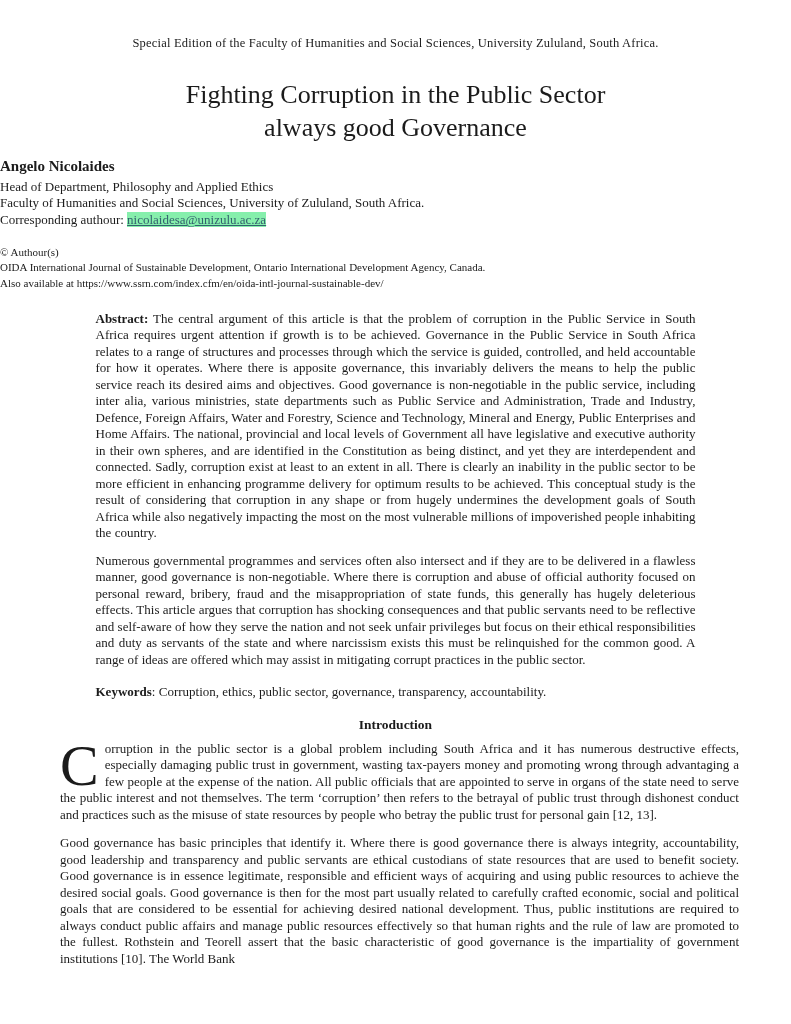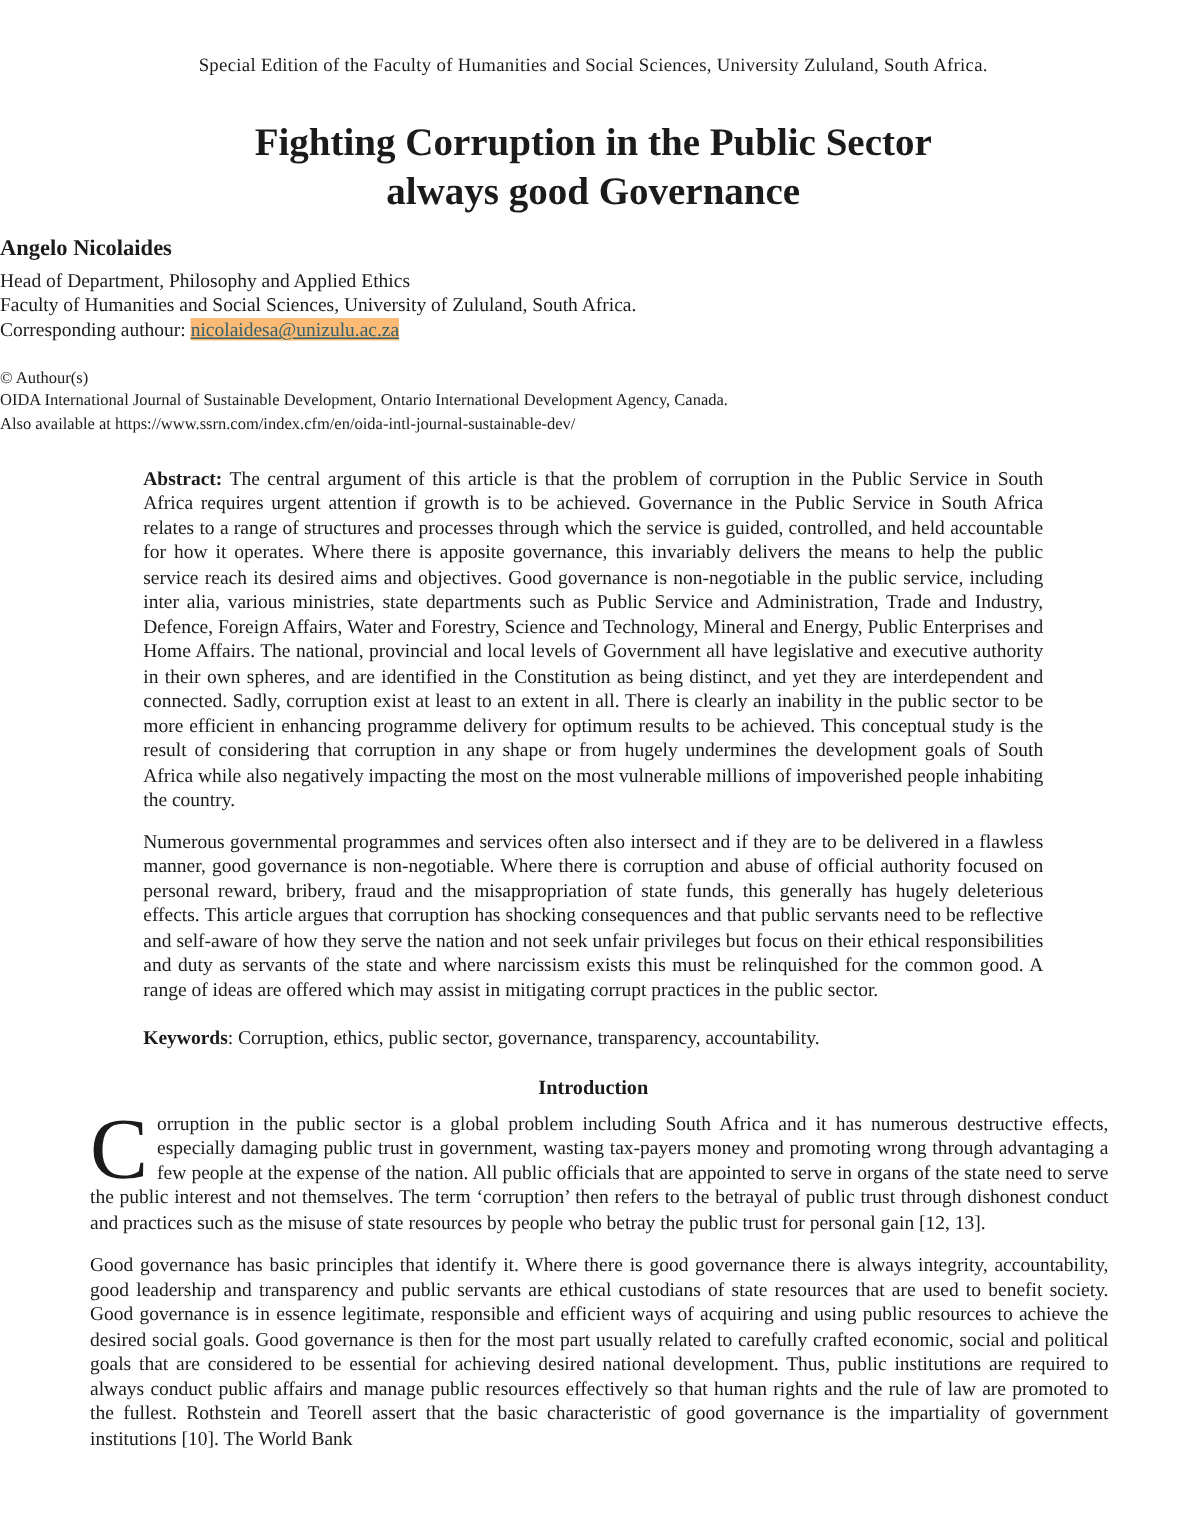--- a/index.html
+++ b/index.html
@@ -20,37 +20,37 @@
   .running-head {
     padding-top: 36px;
     text-align: center;
     font-size: 12.5px;
     letter-spacing: 0.2px;
   }
   .article-title {
     margin-top: 28px;
     text-align: center;
     font-size: 26px;
-    font-weight: bold;
+    font-weight: normal;
     line-height: 1.25;
   }
   .author-block {
     margin-top: 13px;
     text-align: left;
     font-size: 13px;
     line-height: 1.3;
   }
   .author-name {
     font-size: 15px;
     font-weight: bold;
     margin-bottom: 2px;
   }
   .email-link {
     color: #33606e;
-    background: #fdba74;
+    background: #86efac;
     text-decoration: underline;
     cursor: pointer;
   }
   .publisher-block {
     margin-top: 16px;
     text-align: left;
     font-size: 11px;
     line-height: 1.38;
   }
   .abstract-block {

